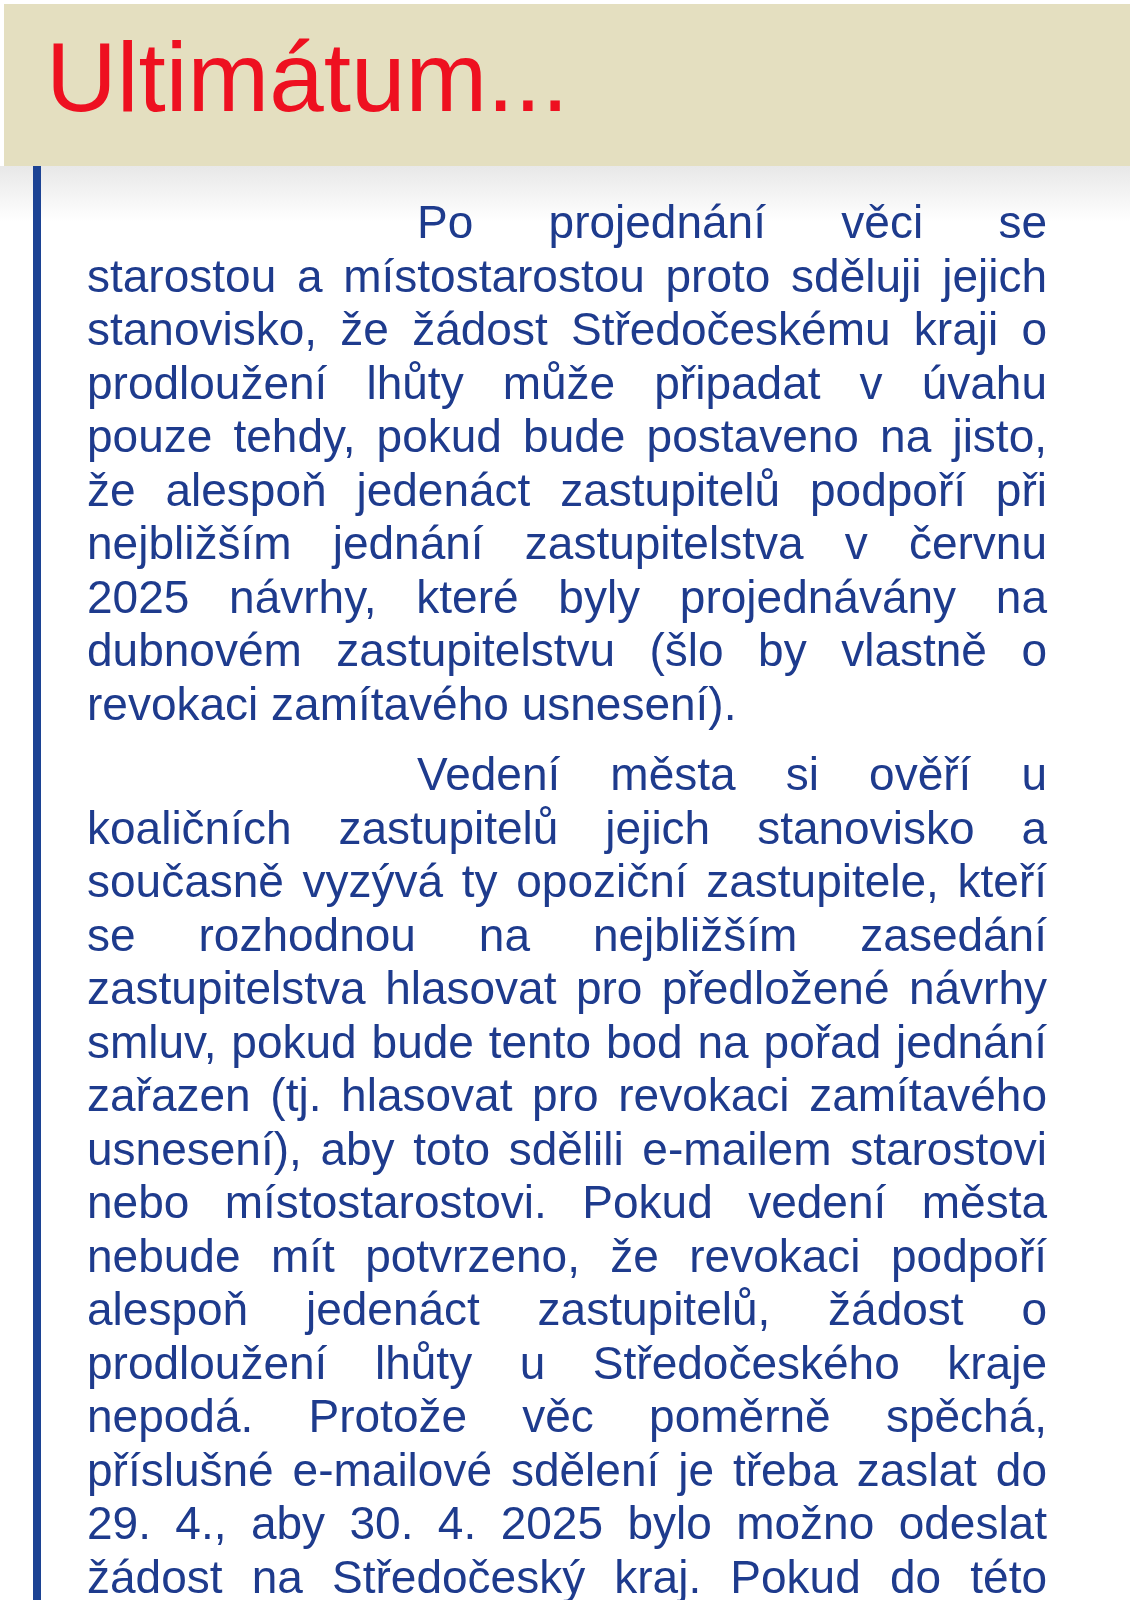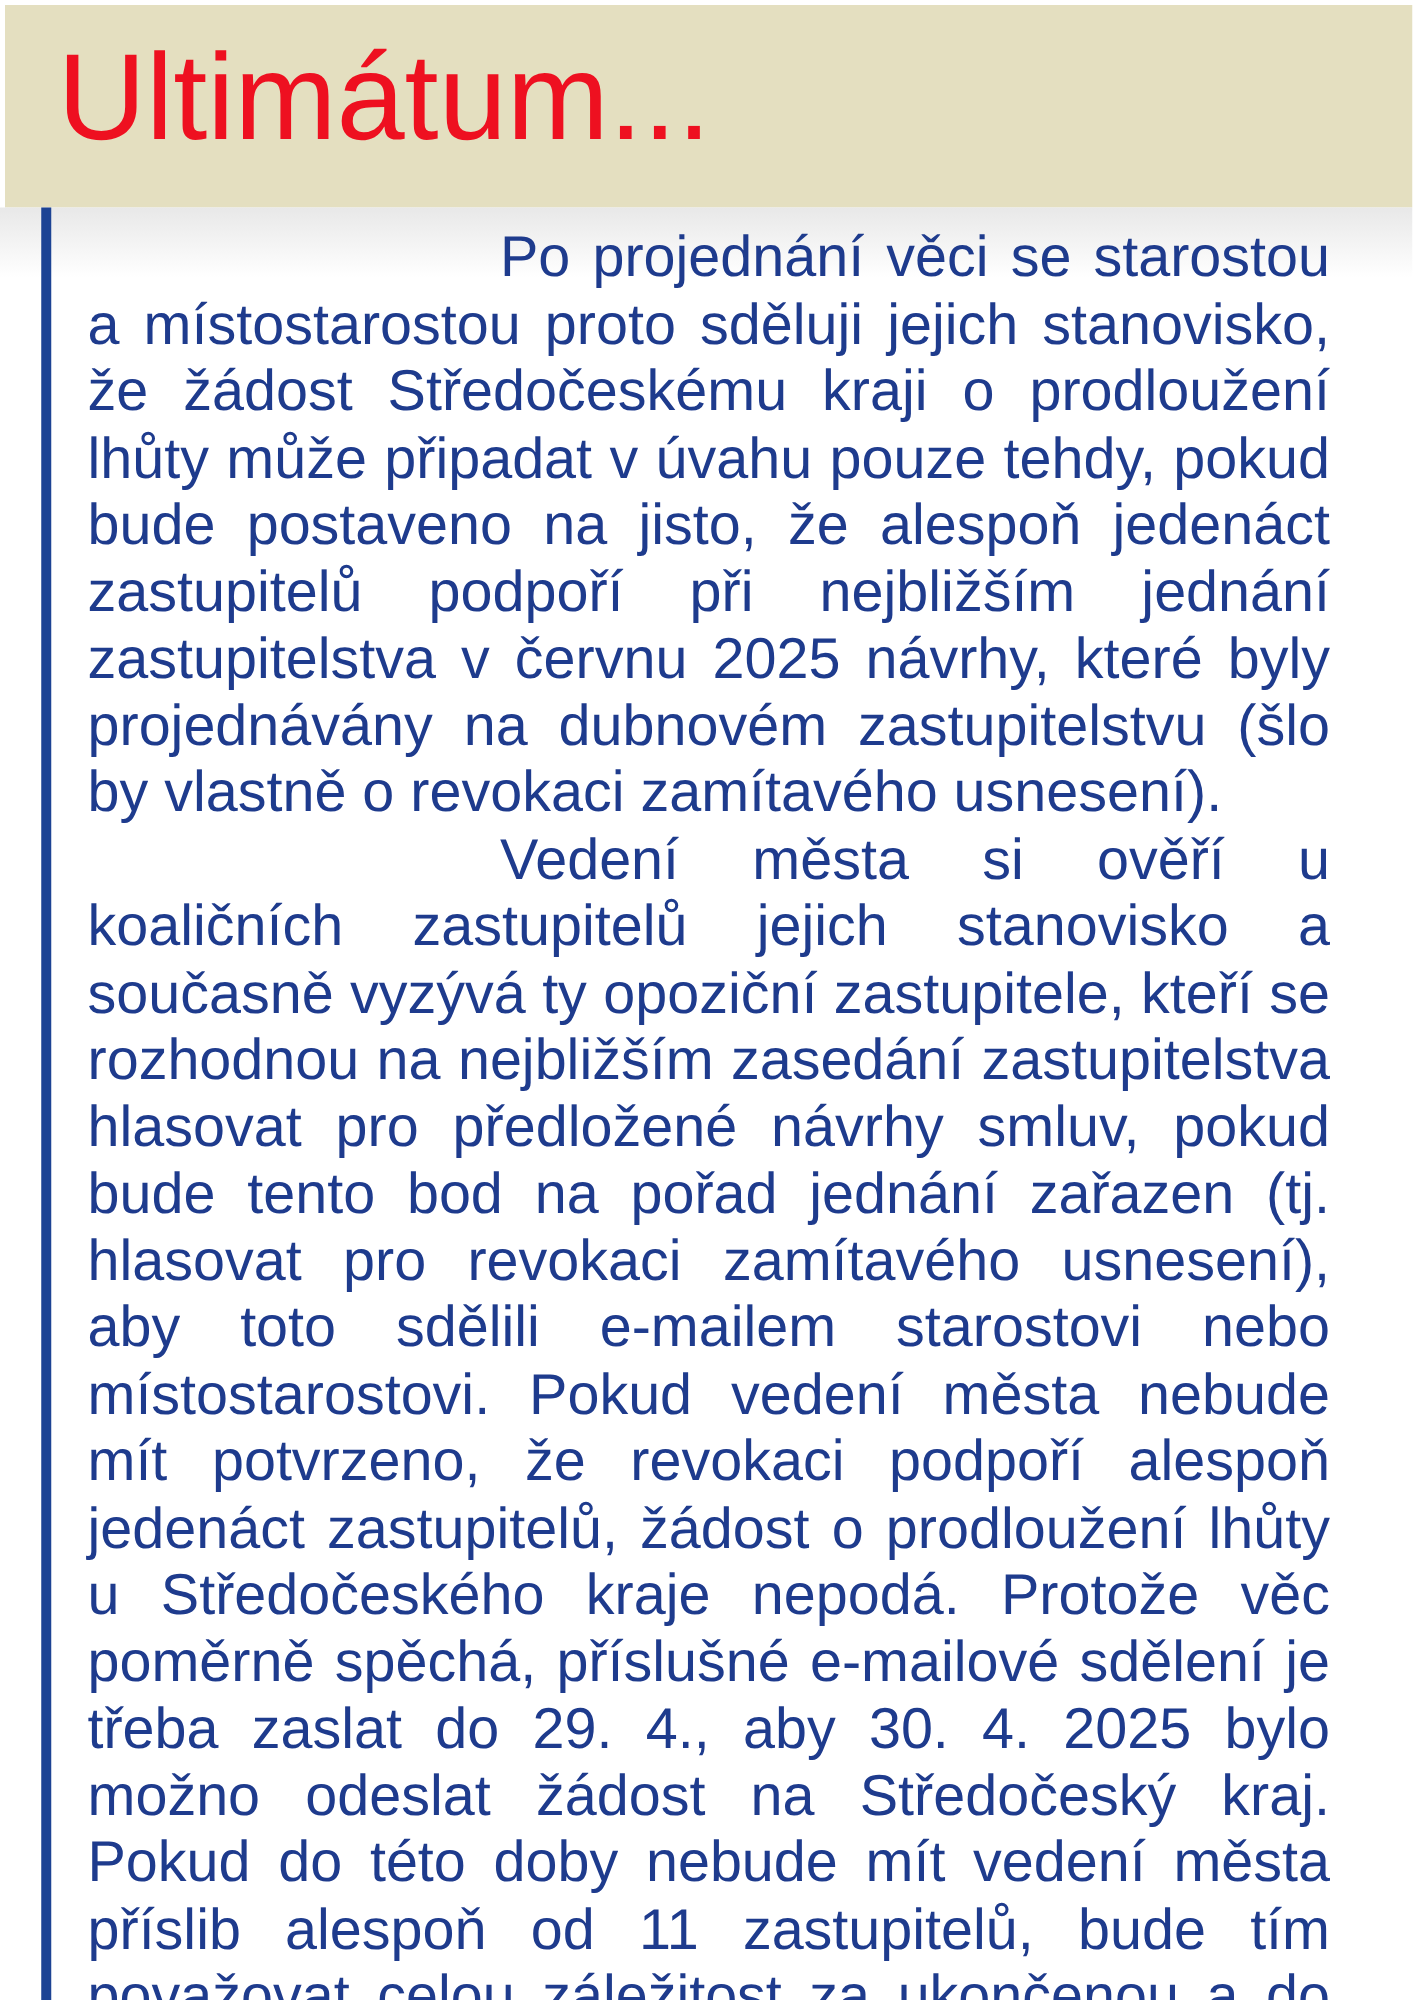--- a/index.html
+++ b/index.html
@@ -51,21 +51,21 @@
     left: 70px;
     top: 167px;
     width: 994px;
     padding-top: 12px;
     color: var(--text-blue, #1e3b8d);
     font-size: 46px;
     line-height: 53.5px;
     text-align: justify;
   }
   .para {
-    margin: 0;
+    margin: 17px;
     text-indent: 330px;
   }
 </style>
 </head>
 <body>
 
 <div class="header-band">
   <h1 class="page-title">Ultimátum...</h1>
 </div>
 

